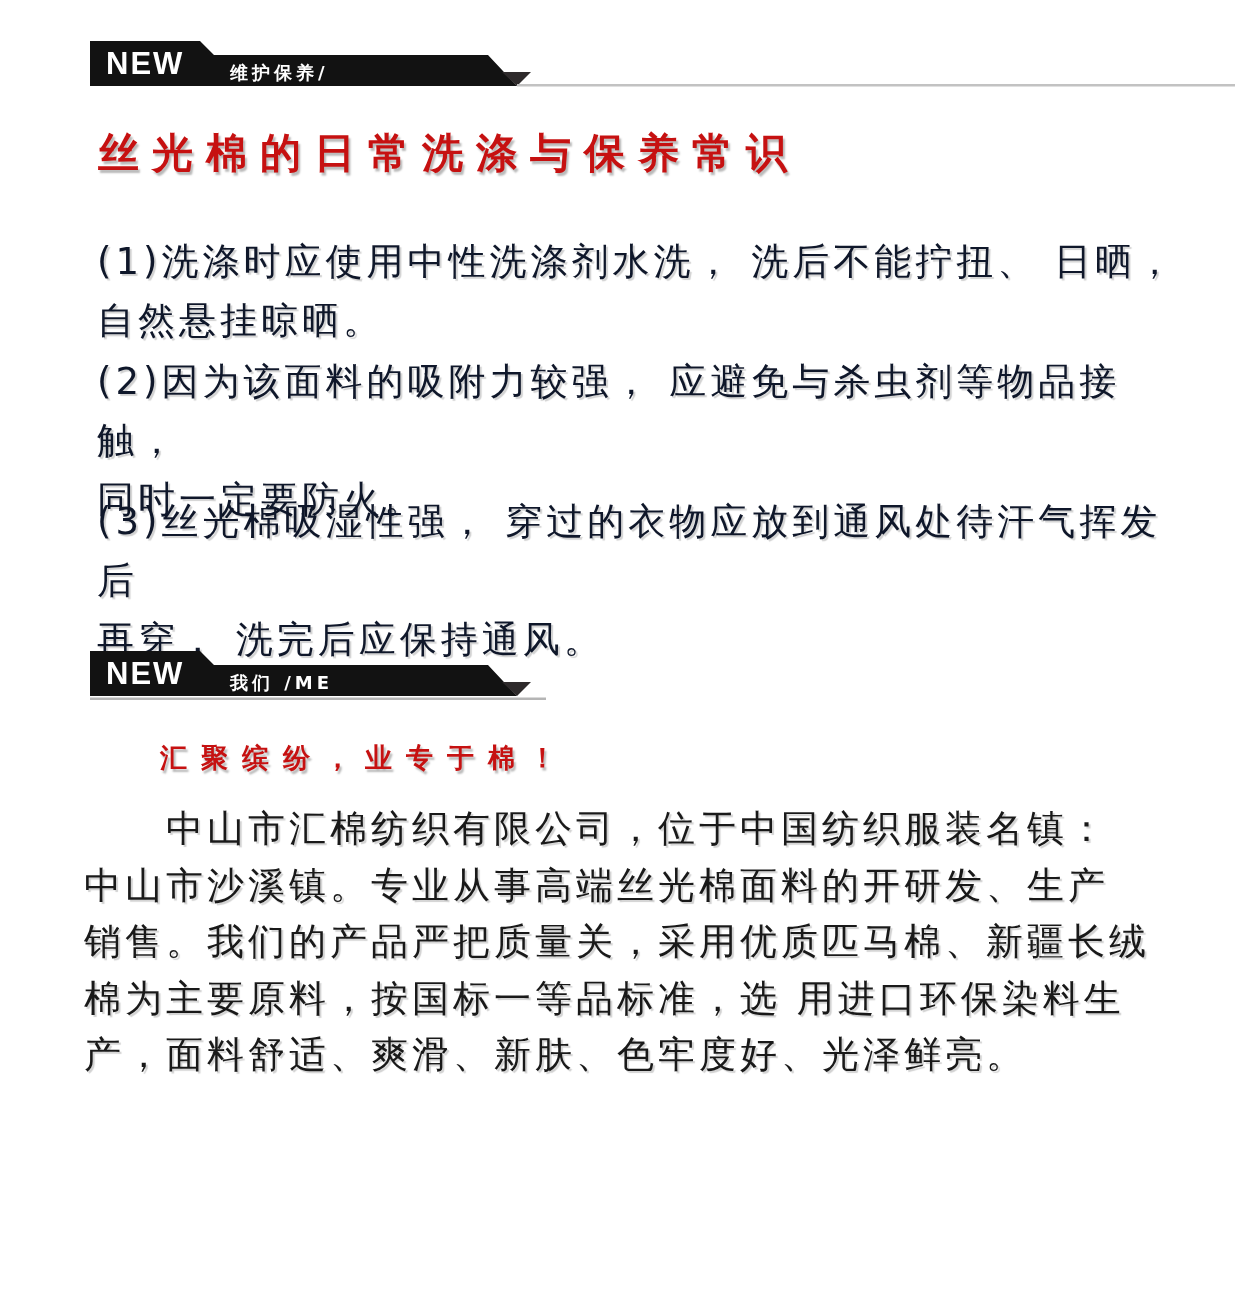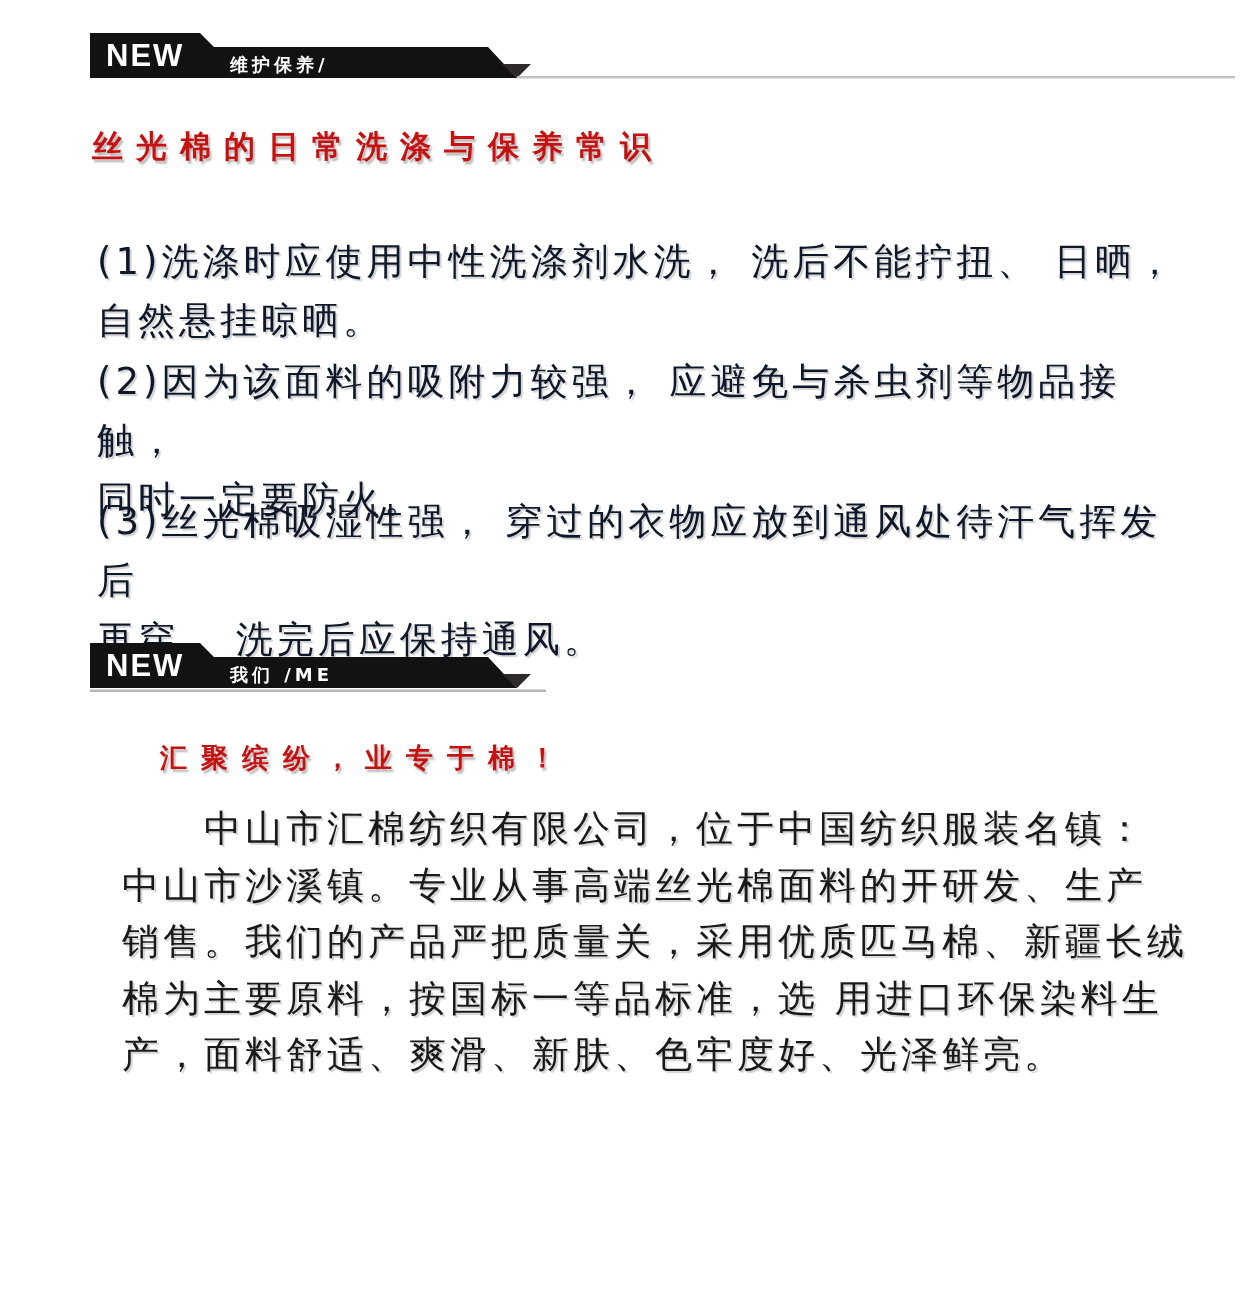--- a/index.html
+++ b/index.html
@@ -4,58 +4,58 @@
 <style>
   html,body{margin:0;padding:0;background:#ffffff;}
   .page{
     position:relative;
     width:1240px;height:1292px;
     background:#ffffff;
     overflow:hidden;
     font-family:"DejaVu Sans","Liberation Sans",sans-serif;
   }
   
-  .banner{position:absolute;left:90px;width:1076px;height:54px;}
+  .banner{position:absolute;left:90px;width:1076px;height:54px;margin-top:8px;}
   .banner svg{position:absolute;left:0;top:0;overflow:visible;}
   .banner .tag{
     position:absolute;left:16px;top:5px;
     color:#ffffff;font-size:31px;font-weight:bold;letter-spacing:2px;
     font-family:"Liberation Sans","DejaVu Sans",sans-serif;
   }
   .banner .lbl{
     position:absolute;left:140px;top:20px;
     color:#ffffff;font-size:18px;font-weight:bold;letter-spacing:4px;
   }
   
   .red-title{
     position:absolute;margin:0;
     color:#c61111;font-weight:bold;
     text-shadow:2px 3px 2px rgba(0,0,0,0.28);
     white-space:nowrap;
   }
-  #care-title{left:92px;top:126px;font-size:31px;letter-spacing:13px;}
+  #care-title{left:98px;top:126px;font-size:41px;letter-spacing:13px;}
   #about-title{left:160px;top:740px;font-size:27px;letter-spacing:14px;}
   
   .body-text{
     position:absolute;margin:4px;
     color:#0f172a;font-size:37px;letter-spacing:4px;
     white-space:pre-line;
     text-shadow:2px 2px 1px rgba(0,0,0,0.18);
   }
   #care-para-1,#care-para-2,#care-para-3{left:93px;width:1090px;line-height:59px;}
   #care-para-1{top:228px;}
   #care-para-2{top:348px;}
   #care-para-3{top:488px;}
   .about-text{left:84px;top:801px;width:1100px;}
   .about-text p{
     margin:0;color:#191919;font-size:37px;letter-spacing:4px;
     line-height:56.5px;white-space:pre-line;
     text-shadow:2px 2px 1px rgba(0,0,0,0.18);
   }
-  .about-text{position:absolute;margin-left:38px;}
+  .about-text{position:absolute;}
 </style>
 </head>
 <body>
 
 <div class="page">
 
   <section>
 
     <div class="banner" style="top:33px;">
       <svg width="1150" height="54" viewBox="0 0 1150 54">

